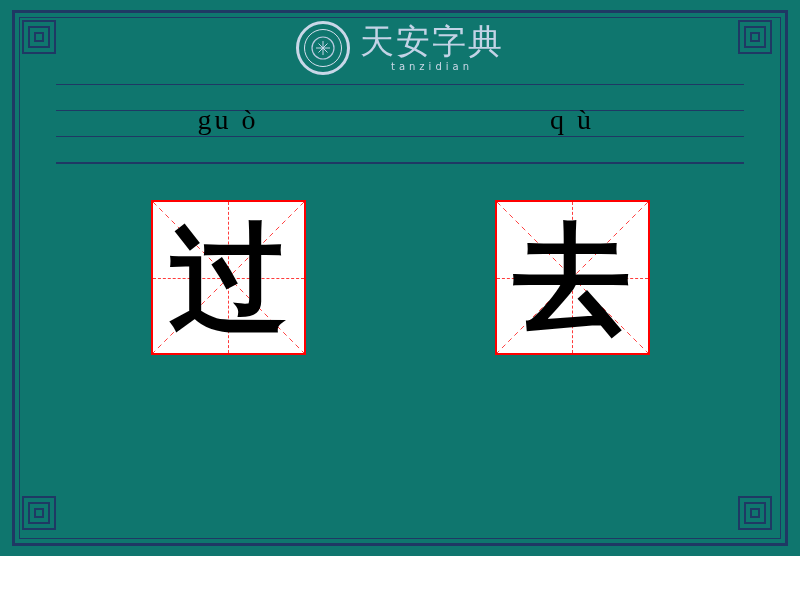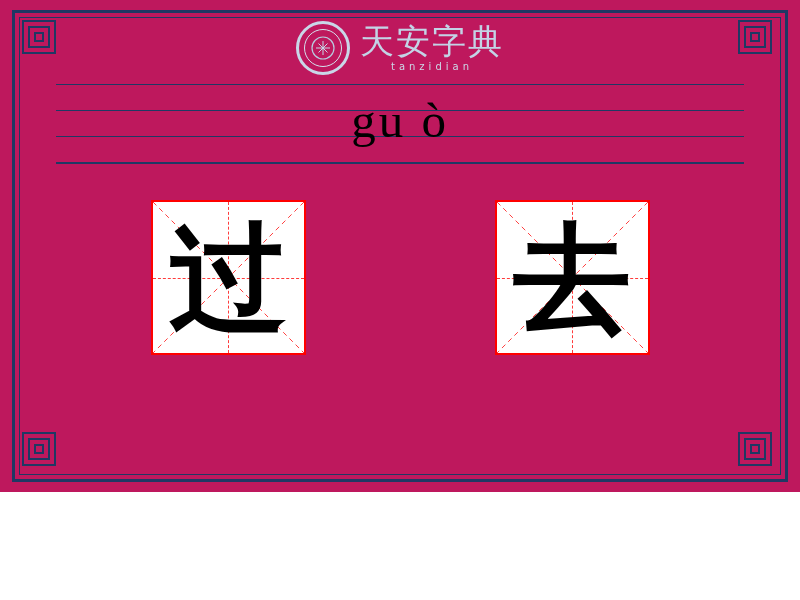--- a/index.html
+++ b/index.html
@@ -10,22 +10,22 @@
     width: 800px;
     height: 600px;
     background: #ffffff;
     font-family: "Liberation Serif", serif;
     overflow: hidden;
   }
 
   .page {
     position: relative;
     width: 800px;
-    height: 492px;
-    background: #be185d;
+    height: 556px;
+    background: #0f766e;
     box-sizing: border-box;
   }
 
   
   .frame-outer {
     position: absolute;
     left: 12px;
     top: 10px;
     right: 12px;
     bottom: 10px;
@@ -142,21 +142,21 @@
     height: 84px;
     display: flex;
   }
   .pinyin-cell {
     flex: 1 1 50%;
     display: flex;
     align-items: center;
     justify-content: center;
   }
   .pinyin {
-    font-size: 49px;
+    font-size: 28px;
     color: #000000;
     font-family: "Liberation Serif", serif;
     letter-spacing: 3px;
     transform: translateY(-6px);
   }
 
   
   .chars {
     position: absolute;
     left: 56px;
@@ -274,20 +274,23 @@
 
   <div class="staff">
     <div class="line l1"></div>
     <div class="line l2"></div>
     <div class="line l3"></div>
     <div class="line l4"></div>
 
     <div class="pinyin-row">
       <div class="pinyin-cell">
         <span class="pinyin">gu ò</span>
+      </div>
+      <div class="pinyin-cell">
+        <span class="pinyin">q ù</span>
       </div>
     </div>
   </div>
 
   <div class="chars">
 
     <div class="char-cell">
       <div class="tianzi">
         <svg class="diag1" viewBox="0 0 155 155" preserveAspectRatio="none" aria-hidden="true">
           <line x1="0" y1="0" x2="155" y2="155" stroke="#ff3b3b" stroke-width="1" stroke-dasharray="5,4"></line>

